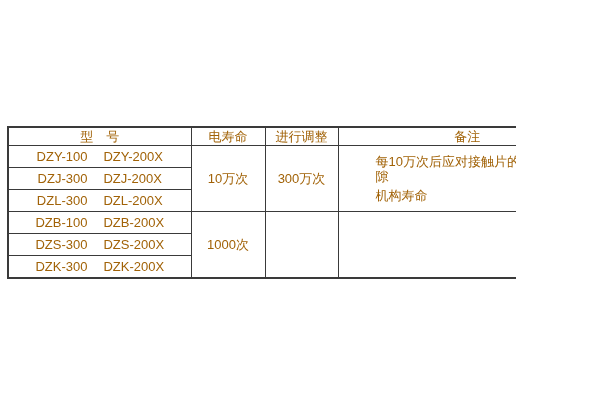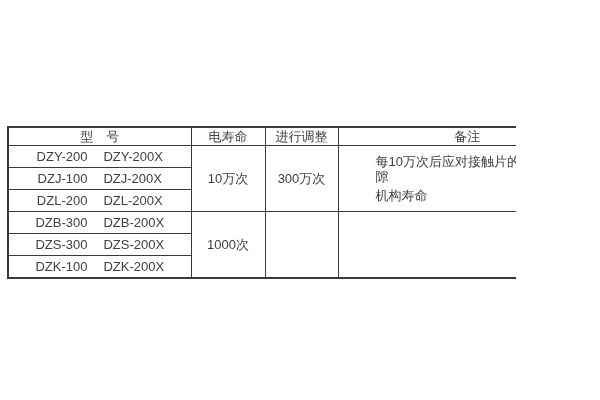--- a/index.html
+++ b/index.html
@@ -7,21 +7,21 @@
     padding: 0;
     background: #ffffff;
   }
   .canvas {
     position: relative;
     width: 516px;
     height: 400px;
     background: #ffffff;
     overflow: hidden;
     font-family: "Liberation Sans", "DejaVu Sans", sans-serif;
-    color: #404040;
+    color: #a16207;
   }
   table.spec-table {
     position: absolute;
     left: 7px;
     top: 126px;
     width: 589px;
     border-collapse: collapse;
     table-layout: fixed;
     border: 2px solid #3a3a3a;
     font-size: 13px;
@@ -66,55 +66,55 @@
       <tr>
         <th>型　号</th>
         <th>电寿命</th>
         <th>进行调整</th>
         <th>备注</th>
       </tr>
     </thead>
     <tbody>
       <tr>
         <td class="model">
-          <span class="m1">DZY-200</span><span class="m2">DZY-200X</span>
+          <span class="m1">DZY-100</span><span class="m2">DZY-200X</span>
         </td>
         <td rowspan="3">10万次</td>
         <td rowspan="3">300万次</td>
         <td rowspan="3" class="remarks">
           <div class="rline">每10万次后应对接触片的超行程和间隙</div>
           <div class="rline">机构寿命</div>
         </td>
       </tr>
       <tr>
         <td class="model">
-          <span class="m1">DZJ-100</span><span class="m2">DZJ-200X</span>
+          <span class="m1">DZJ-300</span><span class="m2">DZJ-200X</span>
         </td>
       </tr>
       <tr>
         <td class="model">
-          <span class="m1">DZL-200</span><span class="m2">DZL-200X</span>
+          <span class="m1">DZL-300</span><span class="m2">DZL-200X</span>
         </td>
       </tr>
       <tr>
         <td class="model">
-          <span class="m1">DZB-300</span><span class="m2">DZB-200X</span>
+          <span class="m1">DZB-100</span><span class="m2">DZB-200X</span>
         </td>
         <td rowspan="3">1000次</td>
         <td rowspan="3"></td>
         <td rowspan="3" class="remarks">
           <div class="rline"></div>
           <div class="rline"></div>
         </td>
       </tr>
       <tr>
         <td class="model">
           <span class="m1">DZS-300</span><span class="m2">DZS-200X</span>
         </td>
       </tr>
       <tr>
         <td class="model">
-          <span class="m1">DZK-100</span><span class="m2">DZK-200X</span>
+          <span class="m1">DZK-300</span><span class="m2">DZK-200X</span>
         </td>
       </tr>
     </tbody>
   </table>
 </div>
 
 </body></html>

